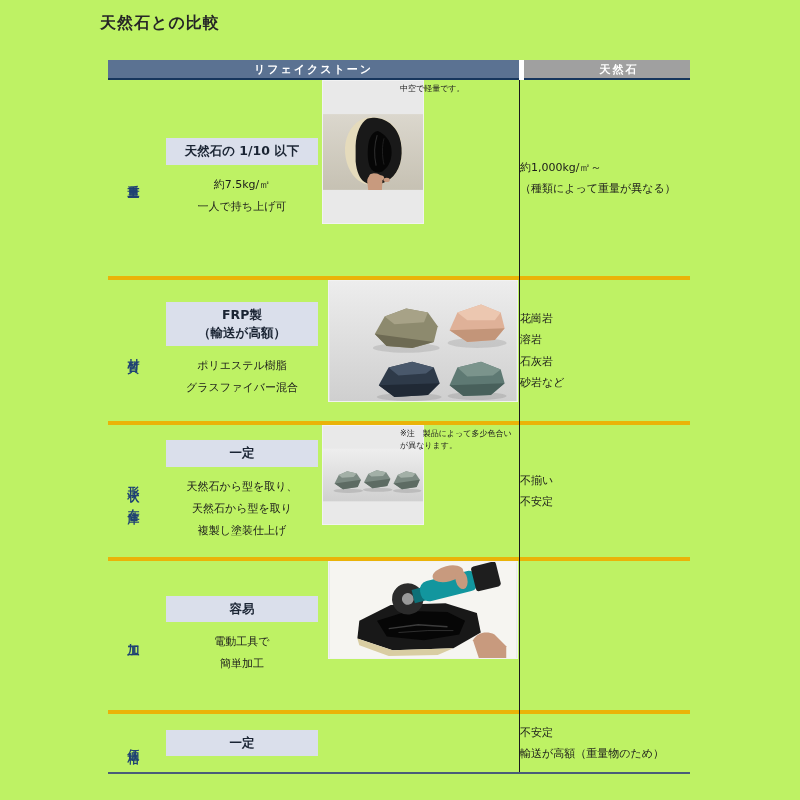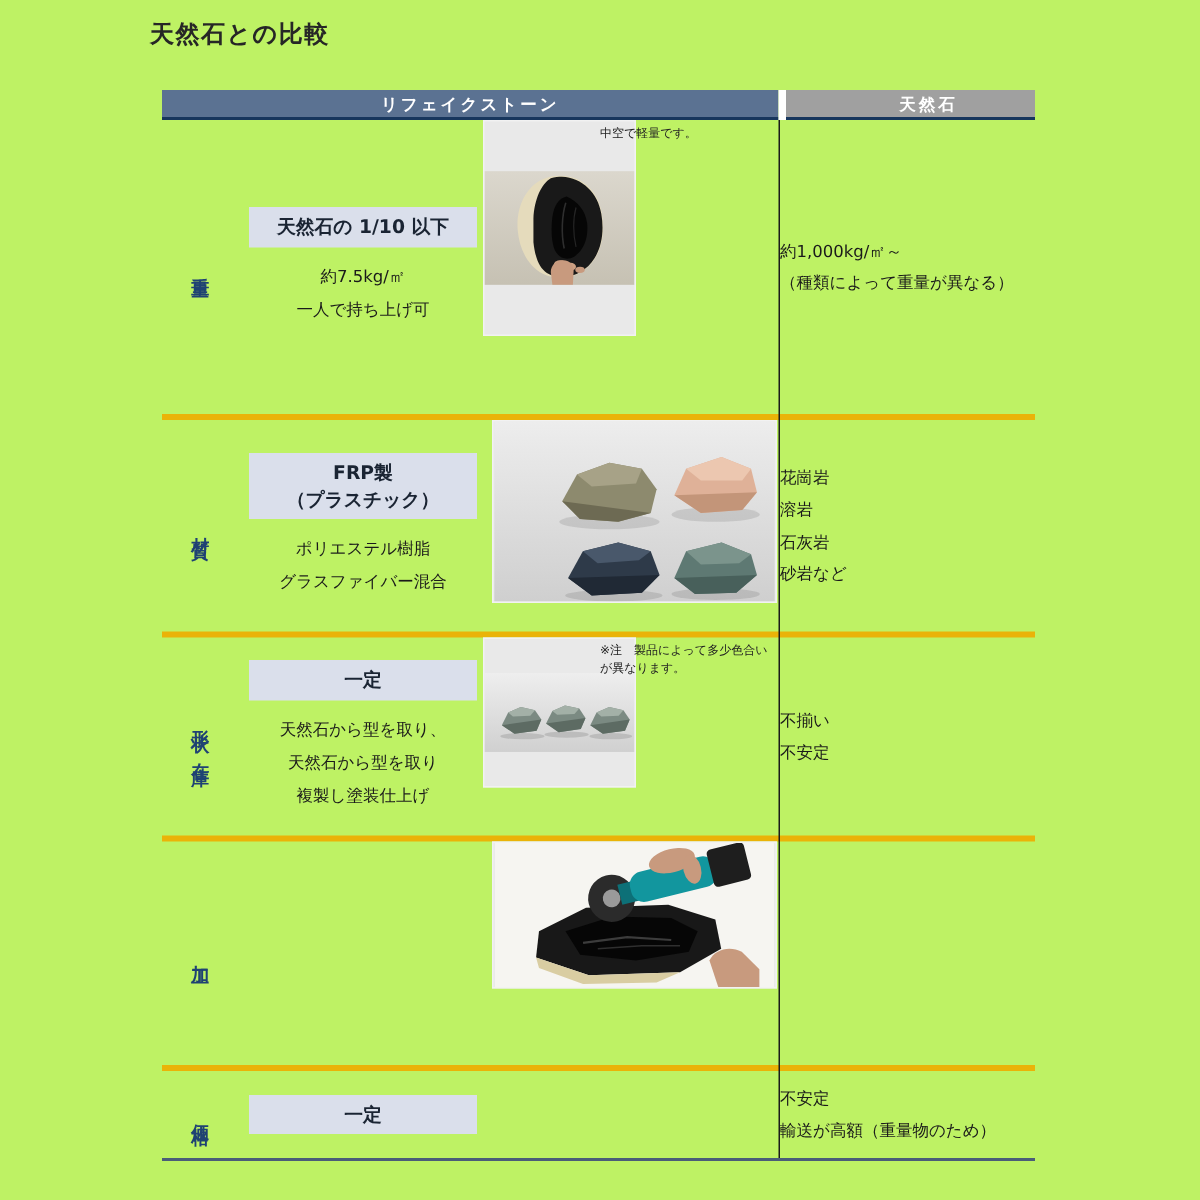--- a/index.html
+++ b/index.html
@@ -112,21 +112,21 @@
         </div>
       </section>
 
       <section class="row r2">
         <div class="vlabel">
           <div>材質</div>
         </div>
         <div class="textcol">
           <div class="hbox">
             <div>FRP製</div>
-            <div>（プラスチック）</div>
+            <div>（輸送が高額）</div>
           </div>
           <div class="bline">ポリエステル樹脂</div>
           <div class="bline">グラスファイバー混合</div>
         </div>
         <div class="photocol">
           <svg class="photo p2" viewBox="0 0 190 122">
             <defs>
               <linearGradient id="bg2" x1="0" y1="0" x2="0" y2="1">
                 <stop offset="0" stop-color="#ededed"></stop>
                   <stop offset="1" stop-color="#cfcfcf"></stop>
@@ -199,20 +199,27 @@
         <div class="rightcol">
           <div class="bline">不揃い</div>
           <div class="bline">不安定</div>
         </div>
       </section>
 
       <section class="row r4">
         <div class="vlabel">
           <div>加工</div>
         </div>
+        <div class="textcol">
+          <div class="hbox">
+            <span>容易</span>
+          </div>
+          <div class="bline">電動工具で</div>
+          <div class="bline">簡単加工</div>
+        </div>
         <div class="photocol">
           <svg class="photo p4" viewBox="0 0 190 98">
             <rect width="190" height="98" fill="#f6f5f1"></rect>
             <path d="M30,60 L62,44 L118,42 L150,52 L154,72 L126,88 L64,90 L28,78 Z" fill="#181818"></path>
             <path d="M48,60 L80,50 L120,51 L138,60 L132,74 L96,80 L58,76 Z" fill="#060606"></path>
             <path d="M60,68 L90,64 L120,66" stroke="#3c3c3c" stroke-width="1.5" fill="none"></path>
             <path d="M70,72 L100,70 L126,70" stroke="#2f2f2f" stroke-width="1" fill="none"></path>
             <path d="M28,78 L64,90 L126,88 L110,95 L60,96 L30,85 Z" fill="#d9cda2"></path>
             <path d="M152,98 L146,80 C150,72 160,70 168,74 L180,86 L180,98 Z" fill="#c89a7e"></path>
             <g transform="rotate(-14 110 28)">

